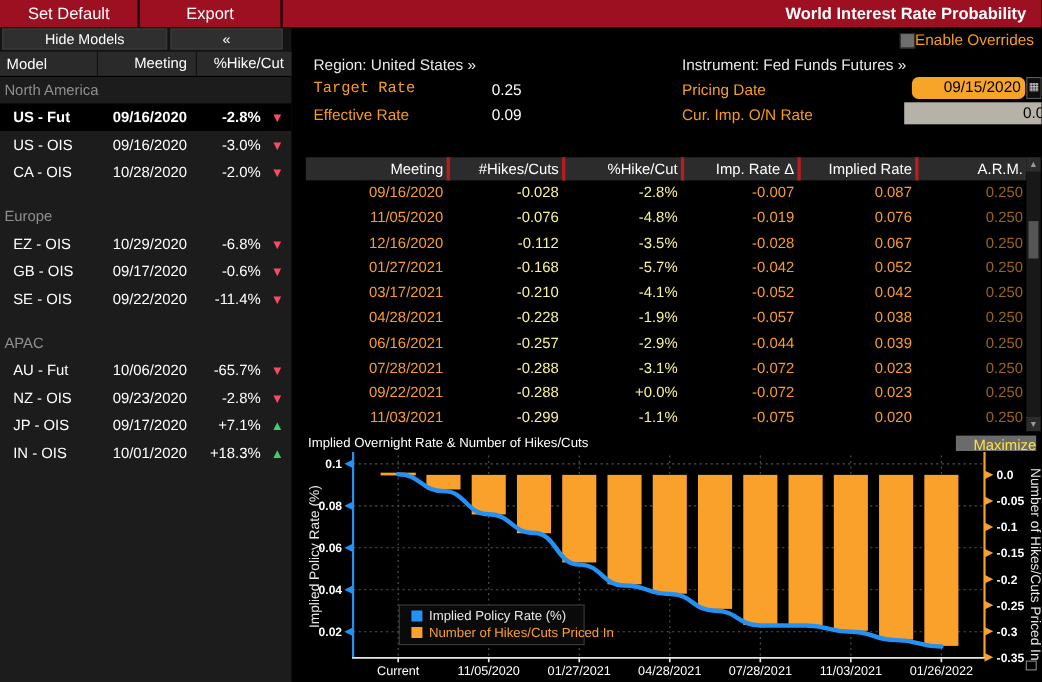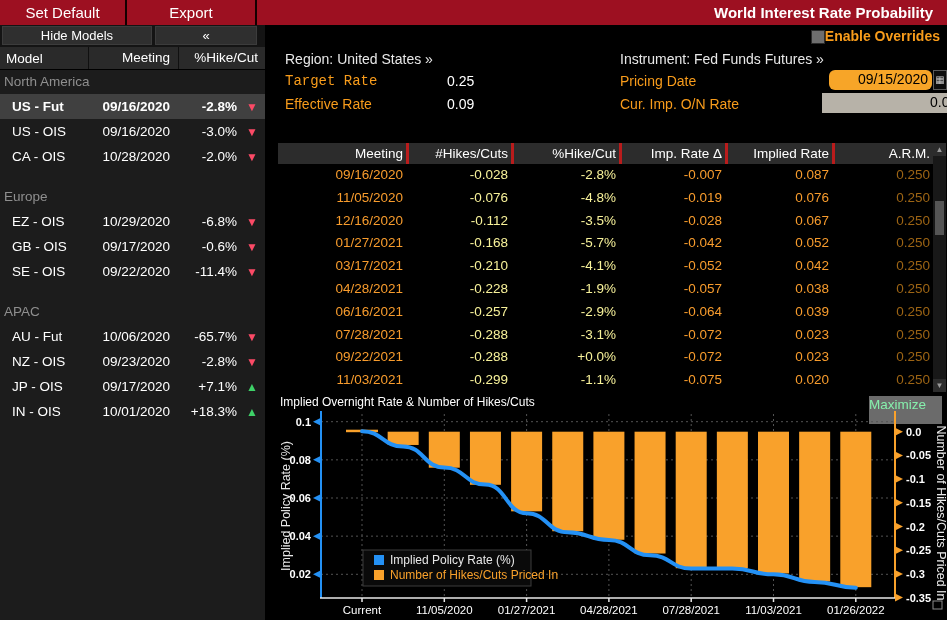--- a/index.html
+++ b/index.html
@@ -8,37 +8,37 @@
   
   .topbar{position:absolute;left:0;top:0;width:947px;height:25px;background:#9d1021;display:flex;align-items:stretch;}
   .red-btn{width:125px;color:#fff;font-size:15px;text-align:center;line-height:25px;cursor:default;border-right:2px solid #140000;}
   .red-btn.export{width:128px;}
   .top-title{margin-left:auto;color:#fff;font-size:15px;font-weight:bold;line-height:25px;padding-right:14px;}
   
   .toolbar{position:absolute;left:0;top:25px;width:947px;height:22px;background:#000;}
   .toolbar-left{position:absolute;left:0;top:0;width:265px;height:22px;background:#141414;}
   .gray-btn{position:absolute;top:1px;height:19px;background:#2f2f2f;border:1px solid #3c3c3c;color:#fff;
             font-size:13px;text-align:center;line-height:18px;box-sizing:border-box;}
-  .overrides{position:absolute;right:7px;top:3px;display:flex;align-items:flex-end;font-weight:bold;}
+  .overrides{position:absolute;right:7px;top:3px;display:flex;align-items:flex-end;}
   .checkbox{width:12px;height:12px;background:#6e6e6e;border:1px solid #2a2a2a;}
   .overrides-label{color:#f89c1b;font-size:14px;}
   
   .sidebar{position:absolute;left:0;top:47px;width:265px;height:573px;background:#1c1c1c;font-size:13.5px;}
   .sb-header{display:grid;grid-template-columns:88px 90px 1fr;height:22px;background:#2a2a2a;color:#fff;align-items:center;border-bottom:1px solid #000;}
   .sb-header .h1{padding-left:6px;}
   .sb-header .h2{text-align:right;padding-right:8px;border-left:1px solid #101010;height:100%;line-height:22px;}
   .sb-header .h3{text-align:right;padding-right:7px;border-left:1px solid #101010;height:100%;line-height:22px;}
   .sb-section{height:24px;line-height:24px;color:#8f8f8f;padding-left:4px;}
   .sb-section.gap{margin-top:16px;}
   .sb-row{display:grid;grid-template-columns:88px 90px 1fr 26px;height:25px;align-items:center;color:#fff;}
   .sb-row .m{padding-left:12px;white-space:nowrap;}
   .sb-row .d{text-align:right;padding-right:8px;}
   .sb-row .p{text-align:right;padding-right:2px;}
   .sb-row .a{text-align:center;font-size:12px;}
-  .sb-row.selected{background:#404040;font-weight:bold;}
+  .sb-row.selected{background:#000000;font-weight:bold;}
   .a.down{color:#fb4a66;} .a.up{color:#3ed168;}
   
   .abs{position:absolute;}
   .wlabel{color:#e8e8e8;font-size:14px;white-space:nowrap;}
   .olabel{color:#f89c1b;font-size:14px;white-space:nowrap;}
   .wval{color:#fff;font-size:14px;}
   .field{box-sizing:border-box;font-size:14px;text-align:right;padding:1px 4px 0 0;color:#000;}
   .field.amber{background:#f7a528;}
   .field.gray{background:#b7b2a8;}
   .calbtn{box-sizing:border-box;background:#0d0d0d;border:1px solid #5a5a5a;color:#cfcfcf;
@@ -54,22 +54,22 @@
   .t-row span:nth-child(1){color:#f89c2d;}
   .t-row span:nth-child(2),.t-row span:nth-child(3){color:#f8f29a;}
   .t-row span:nth-child(4),.t-row span:nth-child(5){color:#f89c2d;}
   .t-row span:nth-child(6){color:#9c6414;}
   
   .tscroll{position:absolute;left:933px;top:143px;width:13px;height:249px;background:#181818;}
   .tscroll .arrow{position:absolute;left:0;width:13px;height:13px;color:#9a9a9a;font-size:8px;text-align:center;line-height:13px;background:#2c2c2c;}
   .tscroll .thumb{position:absolute;left:2px;top:58px;width:9px;height:34px;background:#555;}
   
   .chart-title{position:absolute;left:280px;top:395px;color:#fff;font-size:12px;}
-  .maxbtn{position:absolute;left:869px;top:396px;width:73px;height:28px;background:#6b6b6b;color:#86efac;
-          font-size:13.5px;text-align:left;line-height:18px;}
+  .maxbtn{position:absolute;left:869px;top:396px;width:73px;height:14px;background:#6b6b6b;color:#fde047;
+          font-size:13.5px;text-align:right;line-height:18px;}
   #chart-svg{position:absolute;left:278px;top:395px;}
   #chart-svg .grid{stroke:#535353;stroke-width:1;stroke-dasharray:2,3;fill:none;}
   #chart-svg text{font-family:"Liberation Sans","DejaVu Sans",sans-serif;}
   #chart-svg .tickL,#chart-svg .tickR{fill:#fff;font-size:11px;font-weight:bold;}
   #chart-svg .tickX{fill:#fff;font-size:11.5px;}
   #chart-svg .axisTitle{fill:#e8e8e8;font-size:12.5px;}
   #chart-svg .legend{font-size:12px;}
 </style>
 </head>
 <body>
@@ -246,21 +246,21 @@
           <span>-1.9%</span>
           <span>-0.057</span>
           <span>0.038</span>
           <span>0.250</span>
         </div>
 
         <div class="t-row">
           <span>06/16/2021</span>
           <span>-0.257</span>
           <span>-2.9%</span>
-          <span>-0.064</span>
+          <span>-0.044</span>
           <span>0.039</span>
           <span>0.250</span>
         </div>
 
         <div class="t-row">
           <span>07/28/2021</span>
           <span>-0.288</span>
           <span>-3.1%</span>
           <span>-0.072</span>
           <span>0.023</span>

